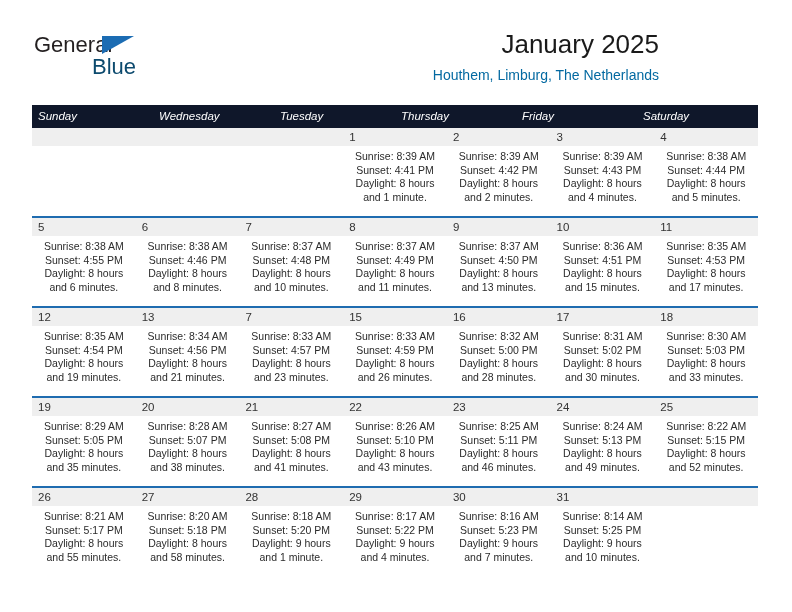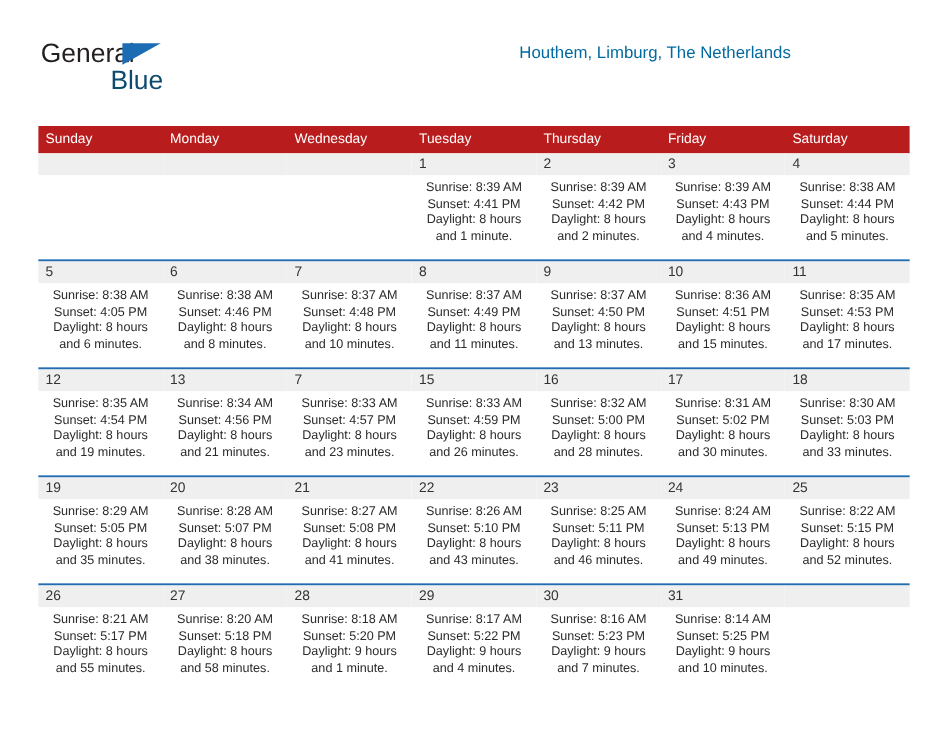--- a/index.html
+++ b/index.html
@@ -84,21 +84,22 @@
 
   
   .calendar {
     position: absolute;
     left: 32px;
     top: 105px;
     width: 726px;
   }
   .weekday-row {
     display: flex;
-    background: #b91c1c;
+    background: #0f172a;
+    font-style: italic;
   }
   .weekday {
     flex: 1 1 0;
     min-width: 0;
     color: #ffffff;
     font-size: 11.5px;
     line-height: 14px;
     padding: 4px 0 5px 6px;
     box-sizing: border-box;
   }
@@ -145,30 +146,30 @@
 
   <div class="header">
 
     <div class="brand">
       <span class="brand-general">General</span>
       <span class="brand-triangle"></span>
       <span class="brand-blue">Blue</span>
     </div>
 
     <div class="title-block">
+      <div class="cal-title">January 2025</div>
       <div class="cal-subtitle">Houthem, Limburg, The Netherlands</div>
     </div>
 
   </div>
 
   <div class="calendar">
 
     <div class="weekday-row">
       <div class="weekday">Sunday</div>
-      <div class="weekday">Monday</div>
       <div class="weekday">Wednesday</div>
       <div class="weekday">Tuesday</div>
       <div class="weekday">Thursday</div>
       <div class="weekday">Friday</div>
       <div class="weekday">Saturday</div>
     </div>
 
     <div id="weeks-container">
         <div class="week-row first">
           <div class="day-cell empty">
@@ -215,21 +216,21 @@
               <div>Daylight: 8 hours</div>
               <div>and 5 minutes.</div>
             </div>
           </div>
         </div>
         <div class="week-row">
           <div class="day-cell">
             <div class="day-num-band">5</div>
             <div class="day-body">
               <div>Sunrise: 8:38 AM</div>
-              <div>Sunset: 4:05 PM</div>
+              <div>Sunset: 4:55 PM</div>
               <div>Daylight: 8 hours</div>
               <div>and 6 minutes.</div>
             </div>
           </div>
           <div class="day-cell">
             <div class="day-num-band">6</div>
             <div class="day-body">
               <div>Sunrise: 8:38 AM</div>
               <div>Sunset: 4:46 PM</div>
               <div>Daylight: 8 hours</div>

